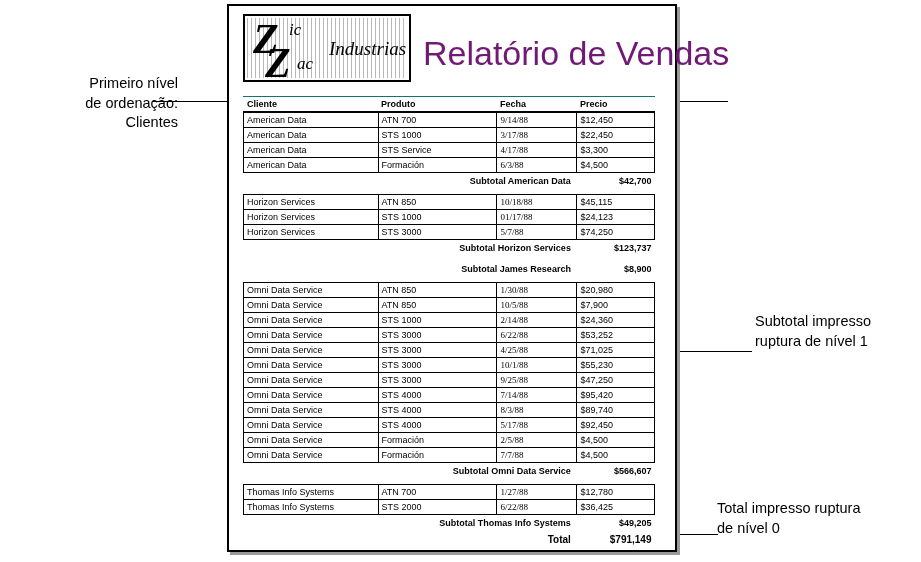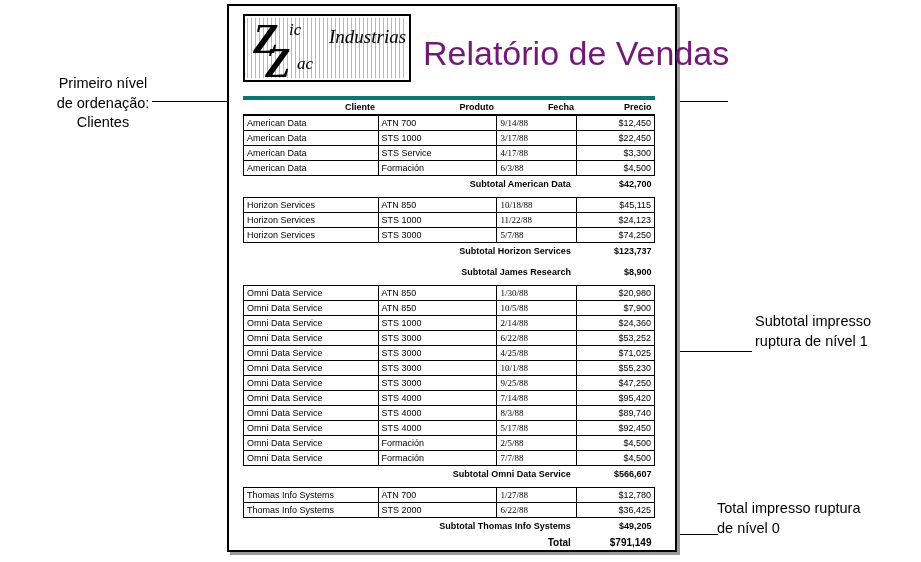--- a/index.html
+++ b/index.html
@@ -17,21 +17,21 @@
   }
 
   
   .annot {
     position: absolute;
     font-size: 14.5px;
     color: #000000;
     line-height: 1.35;
     white-space: pre-line;
   }
-  .annot-left { text-align: center; }
+  .annot-left { text-align: right; }
   .annot-right { text-align: left; }
 
   .leader {
     position: absolute;
     background: #000000;
     height: 1px;
   }
 
   
   #sheet {
@@ -91,21 +91,21 @@
   #logo-zac {
     position: absolute;
     left: 52px; top: 30px;
     font-family: "Liberation Serif", serif;
     font-style: italic;
     font-size: 17px;
     margin-top: 8px;
   }
   #logo-industrias {
     position: absolute;
-    left: 84px; top: 10px;
+    left: 84px; top: 22px;
     font-family: "Liberation Serif", serif;
     font-style: italic;
     font-size: 19px;
   }
 
   #report-title {
     position: absolute;
     left: 180px;
     top: 20px;
     font-size: 34px;
@@ -131,33 +131,33 @@
     padding: 0 3px;
     height: 14px;
     line-height: 14px;
     vertical-align: middle;
     white-space: nowrap;
   }
   
   tr.hdr th {
     font-size: 9px;
     font-weight: bold;
-    text-align: right;
+    text-align: left;
     border-bottom: 2px solid #000000;
-    border-top: 4px solid #0f766e;
+    border-top: 1px solid #0f766e;
   }
   tr.hdr th.c-cli { width: 134px; border-left: 1px solid #ffffff; }
   tr.hdr th.c-pro { width: 122px; }
   tr.hdr th.c-fec { width: 80px; }
   tr.hdr th.c-pre { width: 76px; }
 
   td.cell {
     border: 1px solid #000000;
   }
-  td.cell.amount { text-align: right; margin-top: 8px; }
+  td.cell.amount { text-align: left; margin-top: 8px; }
   td.cell.date { text-align: left; font-family: Liberation Serif, serif; }
 
   tr.subtotal td {
     border: none;
     font-weight: bold;
     font-size: 9px;
     height: 16px;
     line-height: 16px;
   }
   tr.subtotal td.label {
@@ -259,21 +259,21 @@
               </tr>
               <tr>
                 <td class="cell">Horizon Services</td>
                 <td class="cell">ATN 850</td>
                 <td class="cell date">10/18/88</td>
                 <td class="cell amount">$45,115</td>
               </tr>
               <tr>
                 <td class="cell">Horizon Services</td>
                 <td class="cell">STS 1000</td>
-                <td class="cell date">11/22/88</td>
+                <td class="cell date">01/17/88</td>
                 <td class="cell amount">$24,123</td>
               </tr>
               <tr>
                 <td class="cell">Horizon Services</td>
                 <td class="cell">STS 3000</td>
                 <td class="cell date">5/7/88</td>
                 <td class="cell amount">$74,250</td>
               </tr>
               <tr class="subtotal">
                 <td class="label" colspan="3">Subtotal Horizon Services</td>

